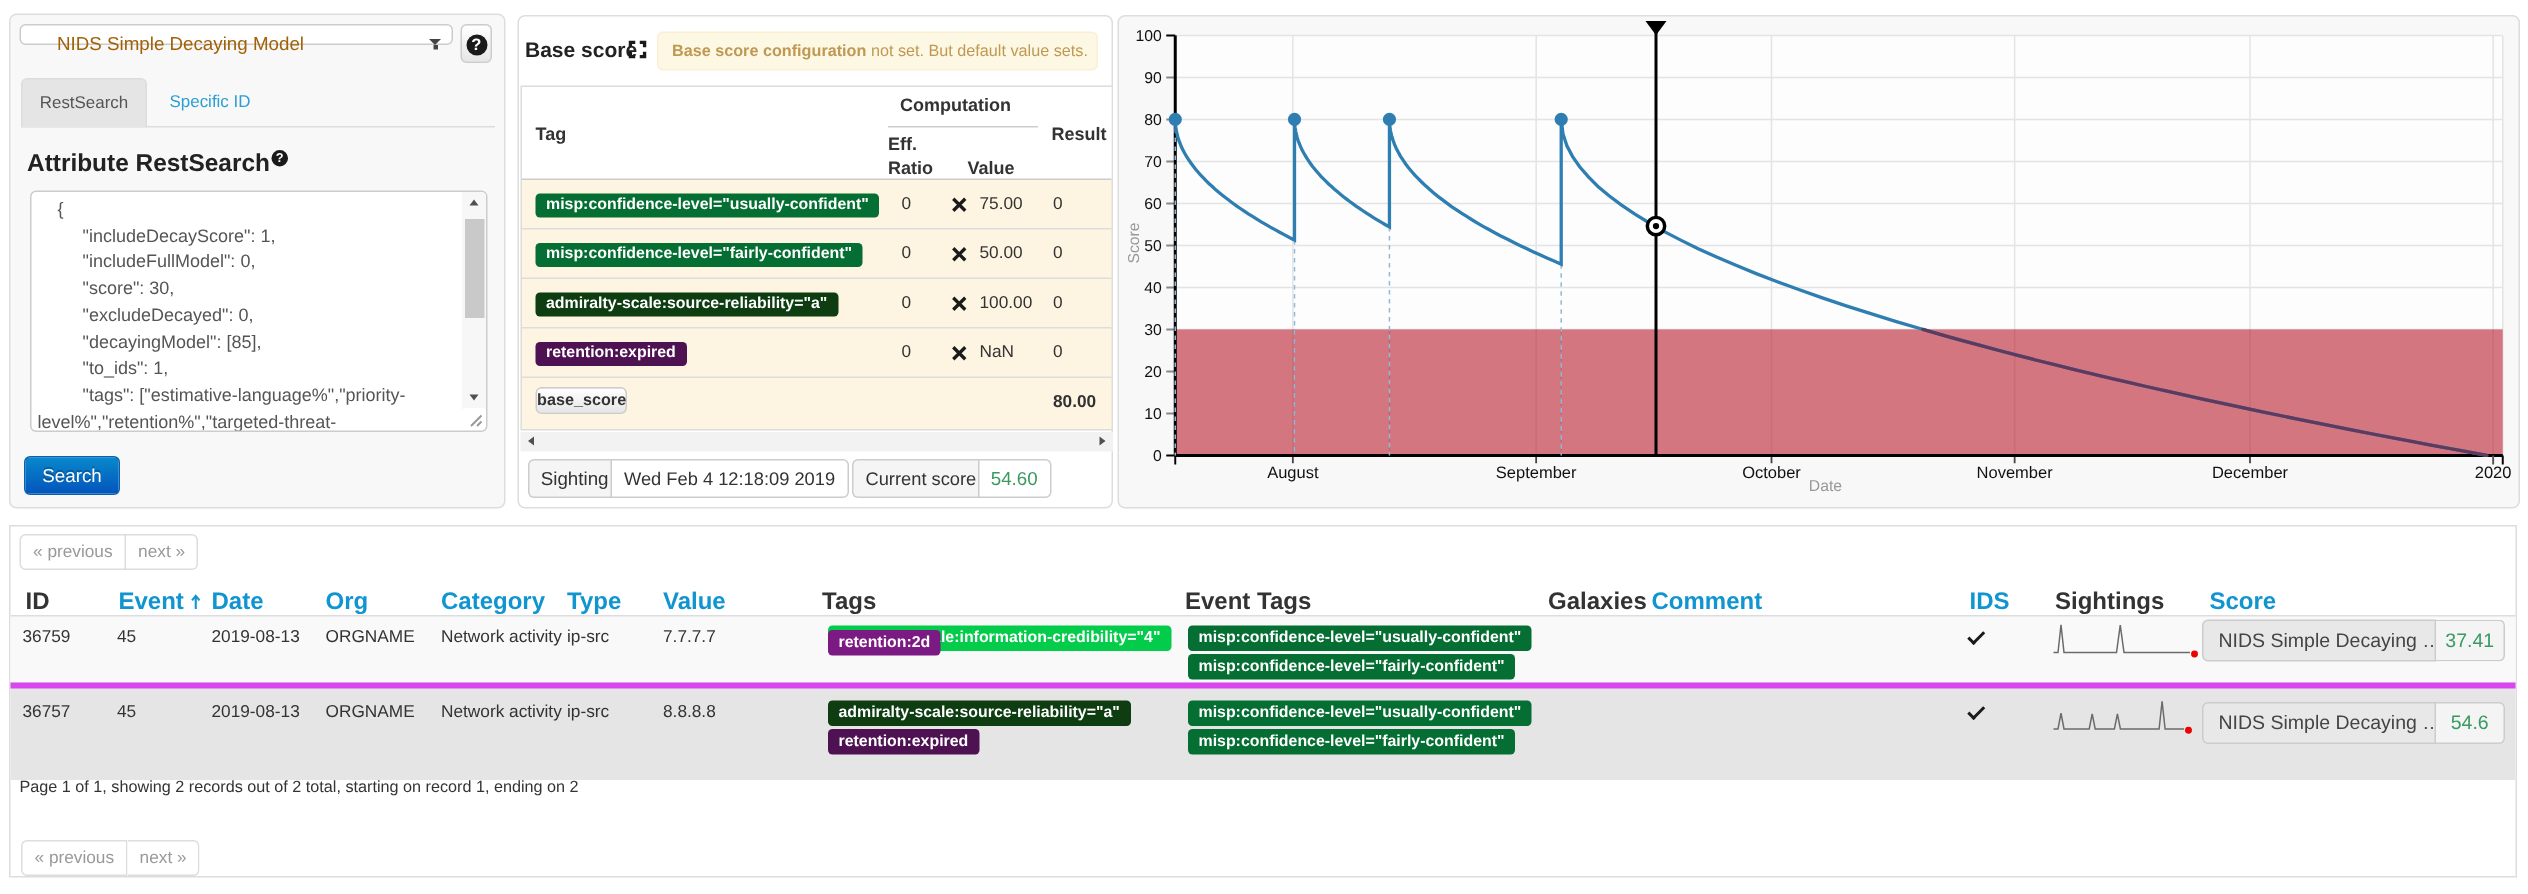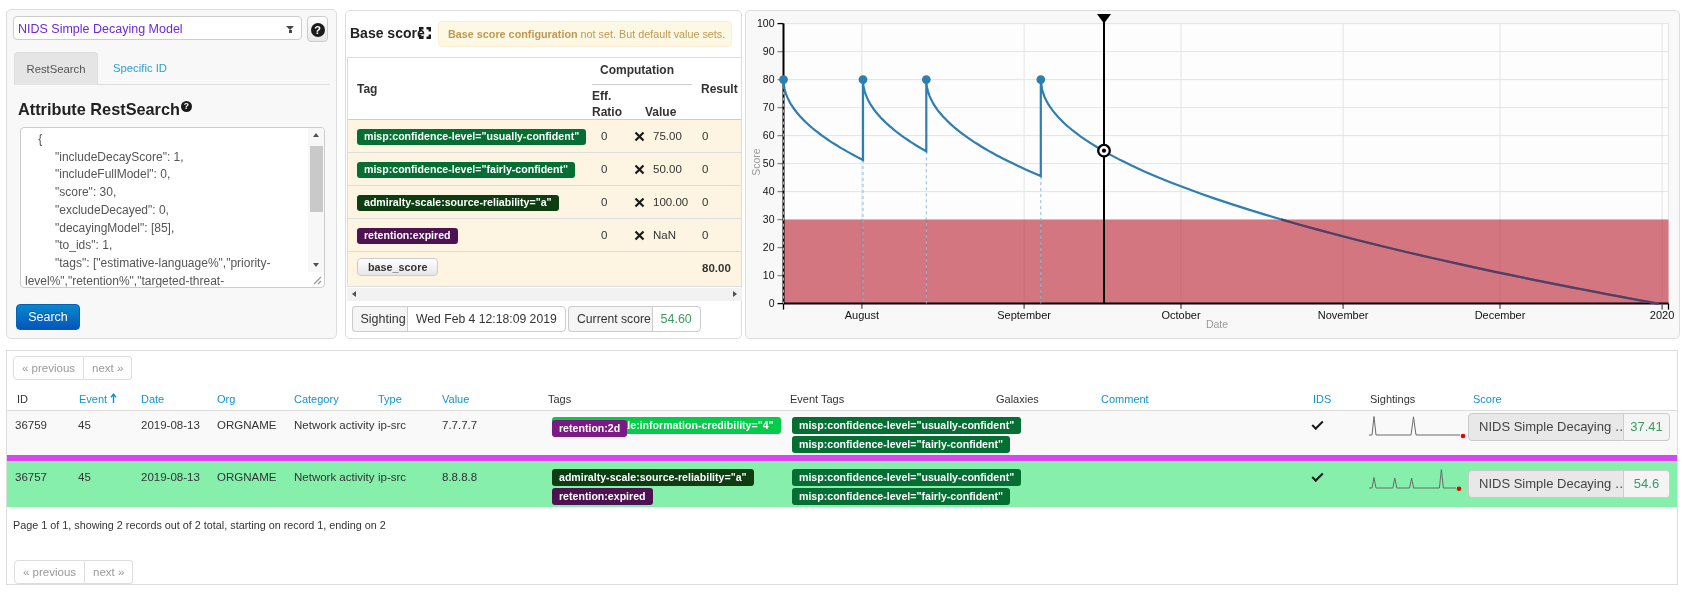--- a/index.html
+++ b/index.html
@@ -15,34 +15,34 @@
 .gb{background:#04cc4b;}
 .blue{color:#1095d0;}
 .mrow{left:0;width:393px;height:33px;border-bottom:1px solid #ddd;}
 .mrow .badge{position:absolute;top:8.5px;}
 .mc{position:absolute;top:0;height:33px;line-height:33px;font-size:11.5px;color:#333;}
 .mc.eff{left:253px;}
 .mc.xx{left:286px;top:11px;height:11px;line-height:11px;}
 .mc.val{left:305px;}
 .mc.res{left:354px;}
 .pgbtn{display:inline-block;height:24px;border:1px solid #ddd;background:#fff;color:#999;font-size:11.5px;line-height:22px;padding:0 8px;vertical-align:top;}
-.hdr{position:absolute;top:0;font-size:11px;font-weight:normal;color:#333;}
+.hdr{position:absolute;top:0;font-size:16px;font-weight:bold;color:#333;}
 .hdr.blue{color:#1095d0;}
 .cell{position:absolute;font-size:11.5px;color:#333;}
 .scorebox{position:absolute;height:28px;}
 .scorebox .l{position:absolute;left:0;top:0;width:156px;height:28px;background:#e8e8e8;border:1px solid #ccc;border-radius:4px 0 0 4px;font-size:13px;color:#444;line-height:26px;padding-left:10px;white-space:nowrap;}
 .scorebox .r{position:absolute;left:156px;top:0;width:46px;height:28px;background:#f4f4f4;border:1px solid #ccc;border-left:none;border-radius:0 4px 4px 0;font-size:13px;color:#3a9a63;line-height:26px;text-align:center;}
 .check{position:absolute;width:11px;height:6px;border-left:2.4px solid #1a1a1a;border-bottom:2.4px solid #1a1a1a;transform:rotate(-45deg);}
 </style>
 </head>
 <body>
 
 <div class="panel" style="left:6px;top:9px;width:331px;height:330px;background:#f8f8f8;"></div>
 
-<div class="abs" style="left:13px;top:16px;width:289px;height:24px;background:#fff;border:1px solid #ccc;border-radius:4px;font-size:12.5px;color:#6d28d9;line-height:24px;padding-left:4px;">NIDS Simple Decaying Model
+<div class="abs" style="left:13px;top:16px;width:289px;height:14px;background:#fff;border:1px solid #ccc;border-radius:4px;font-size:12.5px;color:#a16207;line-height:24px;padding-left:24px;">NIDS Simple Decaying Model
   <div class="abs" style="right:7px;top:9px;width:0;height:0;border-left:4px solid transparent;border-right:4px solid transparent;border-top:4.5px solid #444;"></div><div class="abs" style="right:9.5px;top:12.5px;width:3px;height:3.5px;background:#444;"></div>
 </div>
 
 <div class="abs" style="left:307px;top:16px;width:21px;height:26px;background:linear-gradient(#fff,#e6e6e6);border:1px solid #ccc;border-radius:4px;">
   <div class="abs" style="left:2.5px;top:5.5px;width:14px;height:14px;border-radius:50%;background:#1a1a1a;color:#fff;font-size:11px;font-weight:bold;text-align:center;line-height:14px;">?</div>
 </div>
 
 <div class="abs" style="left:14px;top:84px;width:316px;height:0;border-top:1px solid #ddd;"></div>
 <div class="abs" style="left:14px;top:52px;width:84px;height:33px;background:#e5e5e5;border:1px solid #ddd;border-bottom:none;border-radius:4px 4px 0 0;font-size:11.3px;color:#555;text-align:center;line-height:32px;">RestSearch</div>
 <div class="abs" style="left:98px;top:52px;width:84px;height:32px;font-size:11.3px;color:#2a9fd4;text-align:center;line-height:32px;">Specific ID</div>
@@ -123,21 +123,21 @@
   <div class="abs mrow" style="top:161px;">
       <span class="badge p1" style="left:9px;">retention:expired</span>
       <span class="mc eff">0</span>
       <span class="mc xx"><svg width="11" height="11">
           <path d="M1.5 1.5 L9.5 9.5 M9.5 1.5 L1.5 9.5" stroke="#1a1a1a" stroke-width="2.2"></path>
         </svg></span>
       <span class="mc val">NaN</span>
       <span class="mc res">0</span>
     </div>
   <div class="abs mrow" style="top:194px;border-bottom:none;">
-      <span class="abs" style="left:9px;top:6px;height:18px;background:linear-gradient(#fff,#e6e6e6);border:1px solid #ccc;border-radius:4px;font-size:10.8px;font-weight:bold;color:#333;line-height:16px;padding:0 10px;">base_score</span>
+      <span class="abs" style="left:9px;top:6px;height:18px;background:linear-gradient(#fff,#e6e6e6);border:1px solid #ccc;border-radius:4px;font-size:10.8px;font-weight:bold;color:#333;line-height:16px;padding:0 0;">base_score</span>
       <span class="mc" style="left:354px;font-weight:bold;">80.00</span>
     </div>
 </div>
 
 <div class="abs" style="left:347px;top:288px;width:395px;height:13px;background:#f2f2f2;">
   <div class="abs" style="left:5px;top:3px;border-top:3.5px solid transparent;border-bottom:3.5px solid transparent;border-right:4.5px solid #505050;"></div>
   <div class="abs" style="right:5px;top:3px;border-top:3.5px solid transparent;border-bottom:3.5px solid transparent;border-left:4.5px solid #505050;"></div>
 </div>
 
 <div class="abs" style="left:351.5px;top:306px;height:26px;border:1px solid #ccc;border-radius:4px 0 0 4px;border-right:none;background:#f5f5f5;font-size:12.5px;color:#333;line-height:24px;padding:0 8px;">Sighting</div>
@@ -243,21 +243,21 @@
   <span class="hdr blue" style="left:79px;">Event <svg width="7" height="11" style="vertical-align:-1px;">
         <path d="M3.5 10 V2 M1 4.2 L3.5 1.2 L6 4.2" stroke="#1095d0" stroke-width="1.4" fill="none"></path>
       </svg></span>
   <span class="hdr blue" style="left:141px;">Date</span>
   <span class="hdr blue" style="left:217px;">Org</span>
   <span class="hdr blue" style="left:294px;">Category</span>
   <span class="hdr blue" style="left:378px;">Type</span>
   <span class="hdr blue" style="left:442px;">Value</span>
   <span class="hdr" style="left:548px;">Tags</span>
   <span class="hdr" style="left:790px;">Event Tags</span>
-  <span class="hdr" style="left:996px;">Galaxies</span>
+  <span class="hdr" style="left:1032px;">Galaxies</span>
   <span class="hdr blue" style="left:1101px;">Comment</span>
   <span class="hdr blue" style="left:1313px;">IDS</span>
   <span class="hdr" style="left:1370px;">Sightings</span>
   <span class="hdr blue" style="left:1473px;">Score</span>
 </div>
 
 <div class="abs" style="left:7px;top:410px;width:1670px;height:45px;background:#f9f9f9;border-top:1px solid #ddd;">
   <span class="cell" style="left:8px;top:8px;">36759</span>
   <span class="cell blue" style="left:71px;top:8px;">45</span>
   <span class="cell" style="left:134px;top:8px;">2019-08-13</span>
@@ -273,21 +273,21 @@
   <svg class="abs" style="left:1360px;top:1px;" width="101" height="28">
       <path d="M2 23 L5 23 L7 4.5 L9 23 L44 23 L46.5 4.8 L49 23 L93 23" stroke="#6b6b6b" stroke-width="1" fill="none"></path>
       <circle cx="96" cy="24" r="2.3" fill="#e00"></circle>
     </svg>
   <div class="scorebox" style="left:1461px;top:2px;">
       <span class="l">NIDS Simple Decaying …</span>
       <span class="r">37.41</span>
     </div>
 </div>
 
-<div class="abs" style="left:7px;top:455px;width:1670px;height:52px;background:#86efac;border-top:6px solid #d946ef;">
+<div class="abs" style="left:7px;top:455px;width:1670px;height:65px;background:#e5e5e5;border-top:4px solid #d946ef;">
   <span class="cell" style="left:8px;top:10px;">36757</span>
   <span class="cell blue" style="left:71px;top:10px;">45</span>
   <span class="cell" style="left:134px;top:10px;">2019-08-13</span>
   <span class="cell blue" style="left:210px;top:10px;">ORGNAME</span>
   <span class="cell" style="left:287px;top:10px;">Network activity</span>
   <span class="cell" style="left:371px;top:10px;">ip-src</span>
   <span class="cell" style="left:435px;top:10px;">8.8.8.8</span>
   <span class="badge g2 abs" style="left:545px;top:8px;">admiralty-scale:source-reliability="a"</span>
   <span class="badge p1 abs" style="left:545px;top:27px;">retention:expired</span>
   <span class="badge g1 abs" style="left:785px;top:8px;">misp:confidence-level="usually-confident"</span>

